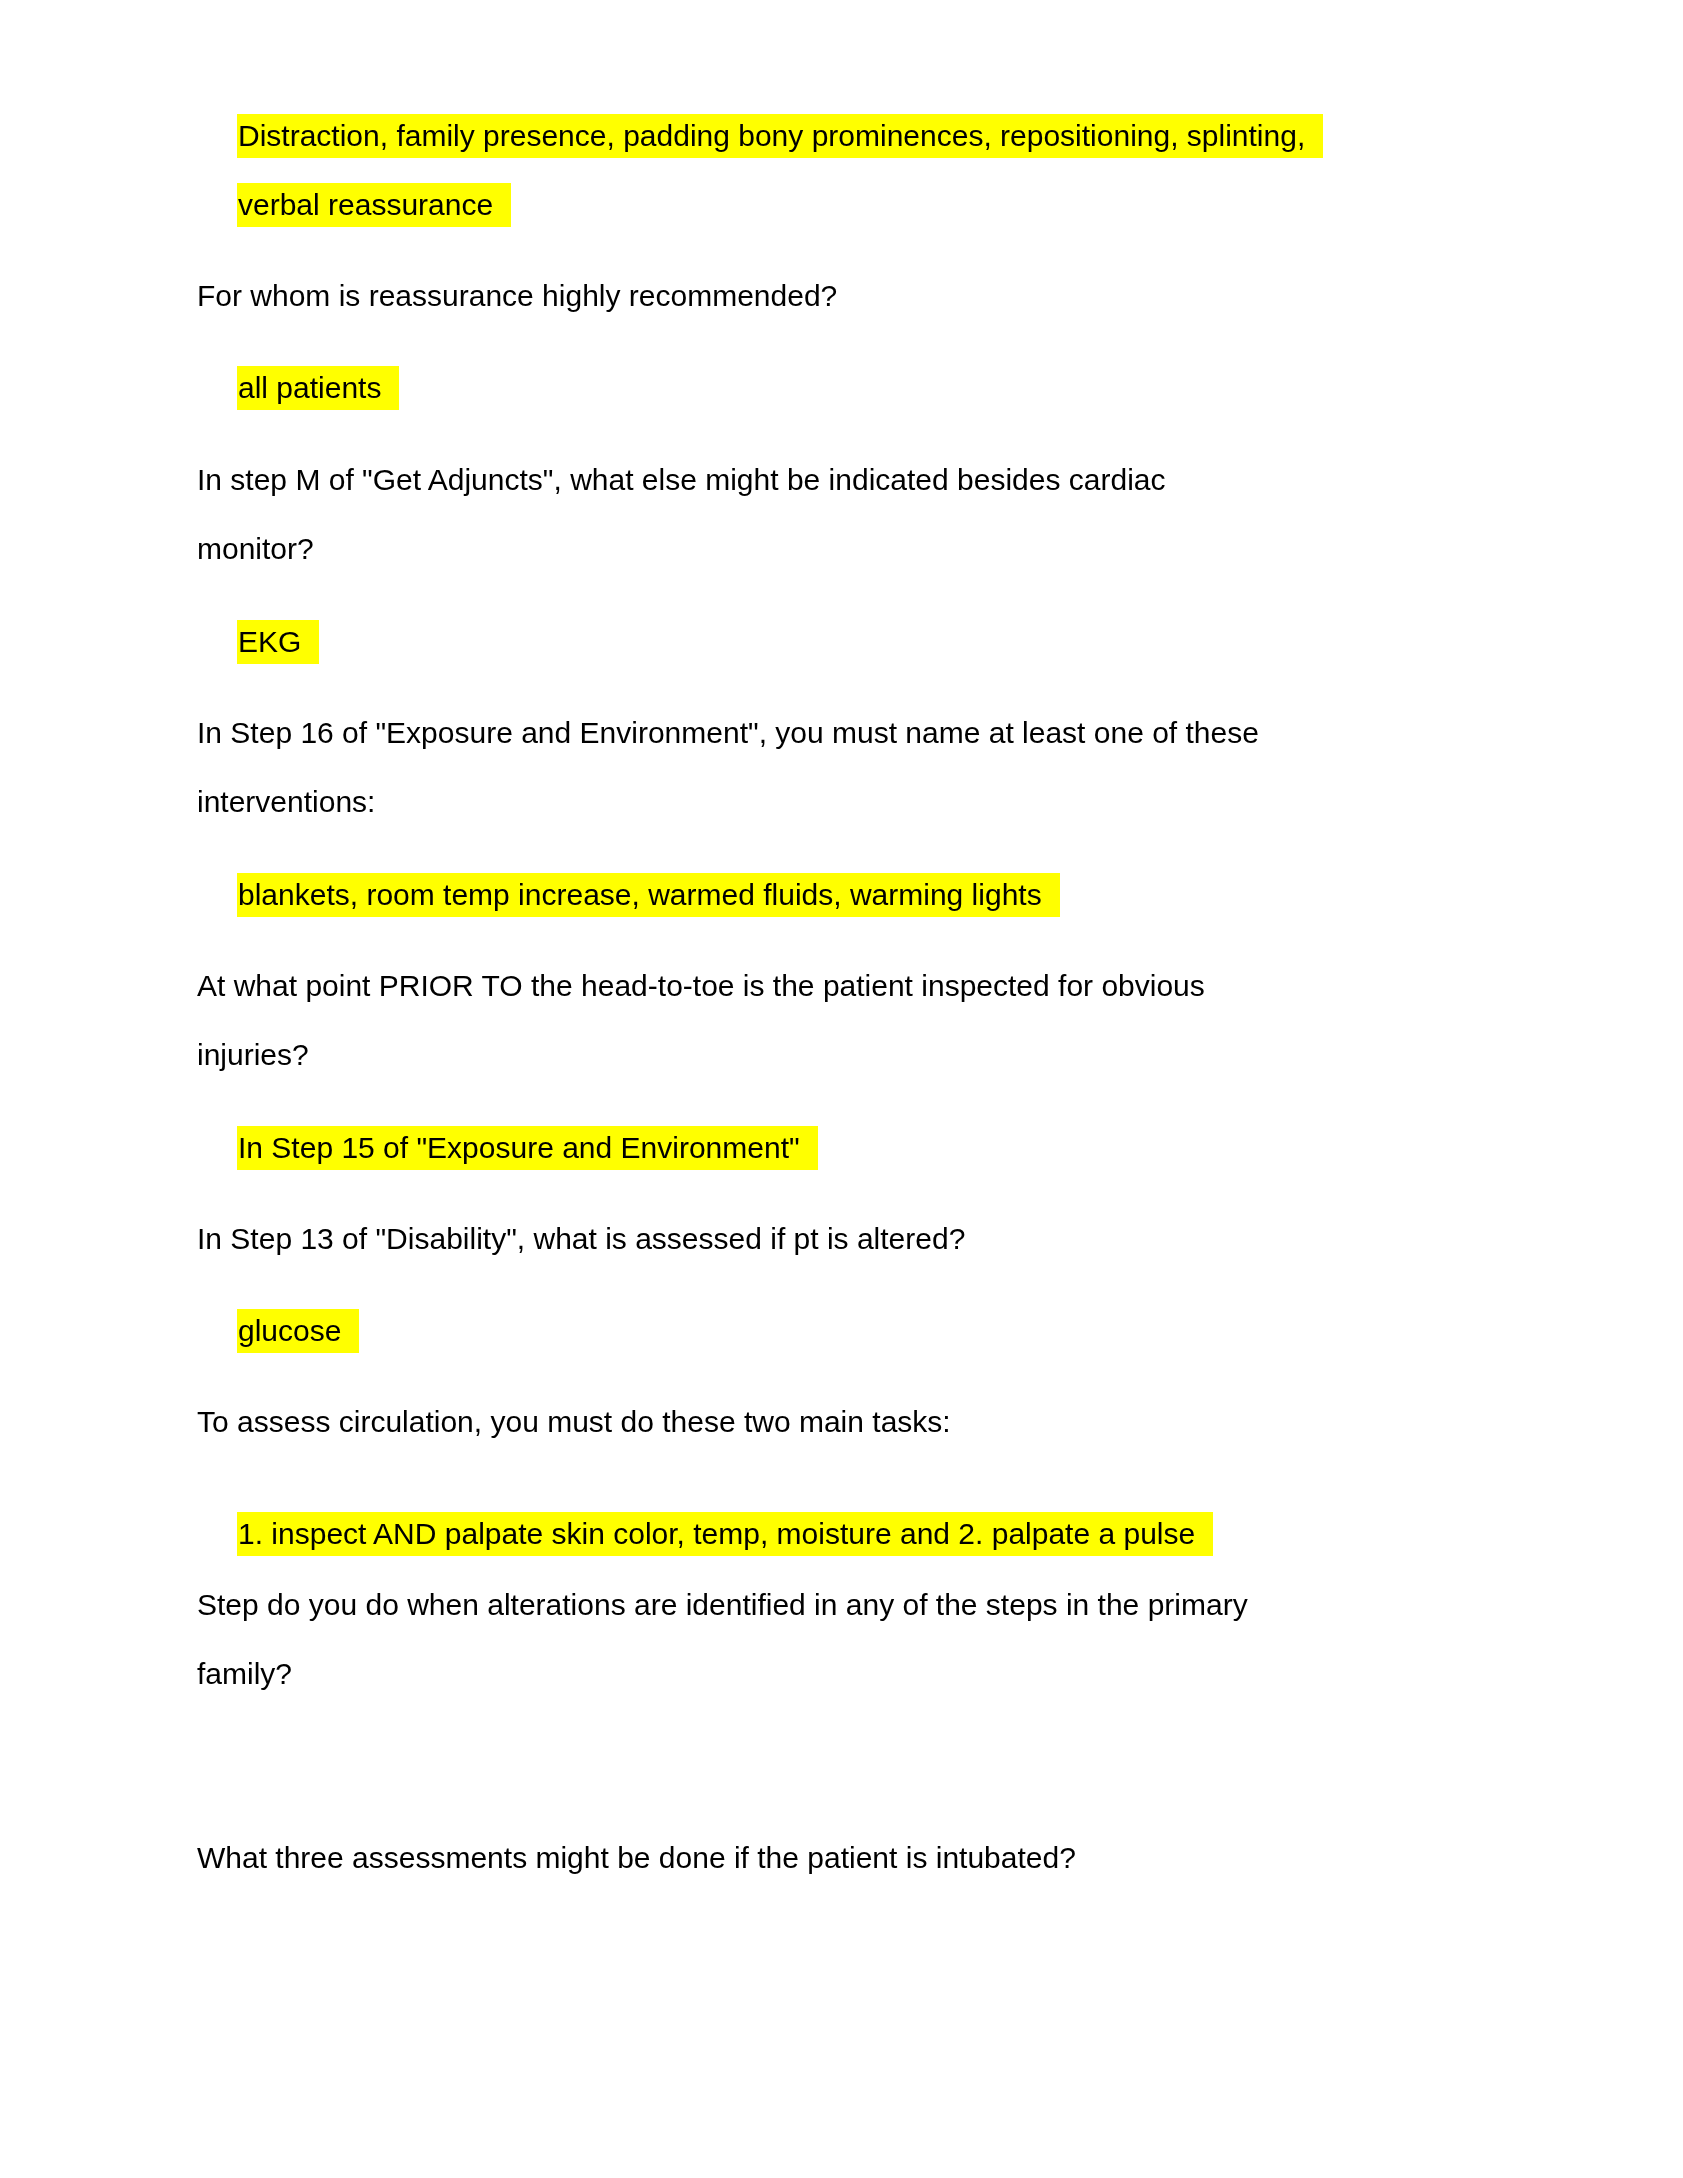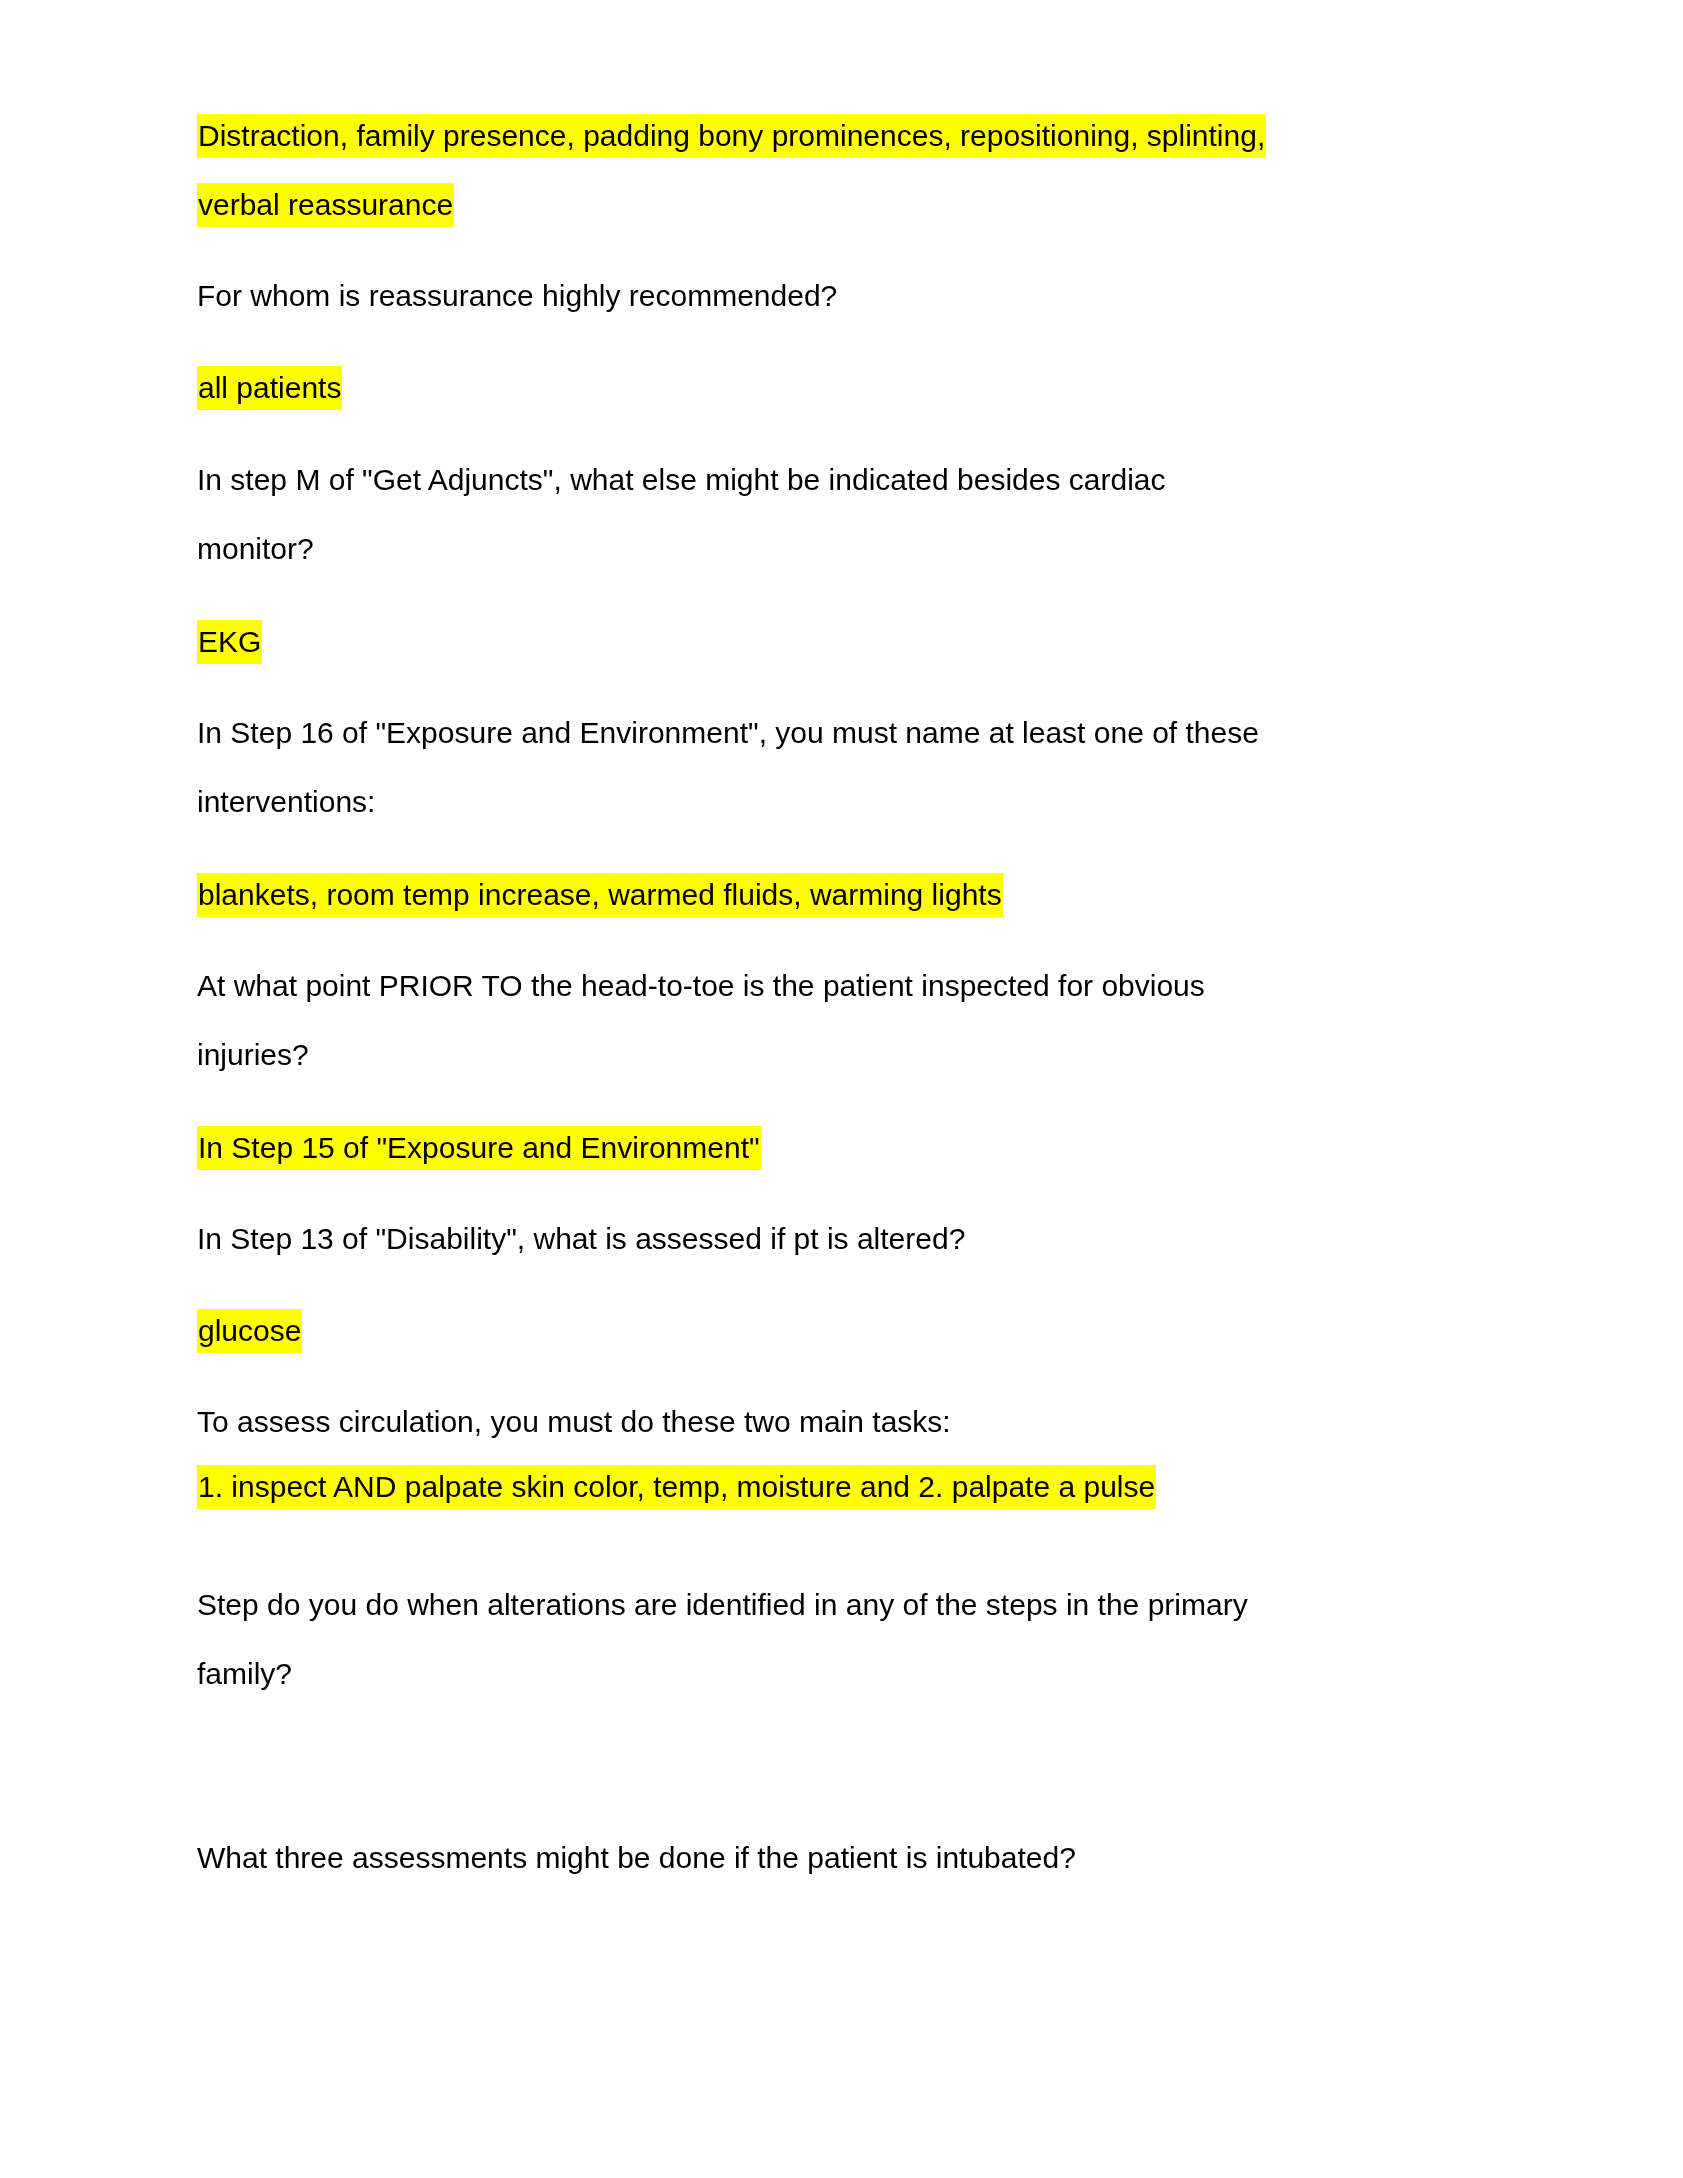--- a/index.html
+++ b/index.html
@@ -1,21 +1,21 @@
 <!DOCTYPE html>
 <html><head>
 <meta charset="utf-8">
 <style>
   html, body { margin: 0; padding: 0; background: #ffffff; }
   body { width: 1683px; height: 2178px; position: relative; overflow: hidden;
          font-family: "Liberation Sans", sans-serif; color: #000000; }
   .page { position: absolute; left: 0; top: 0; width: 1683px; height: 2178px; background: #ffffff; }
   .para { position: absolute; left: 197px; margin: 0; font-size: 30px; line-height: 69px; white-space: nowrap; }
   .line { display: block; height: 69px; }
-  .hl { background: #ffff00; padding: 5px 1px 6px 1px; }
+  .hl { background: #ffff00; padding: 5px 18px 6px 1px; margin-left: 40px; }
 </style>
 </head>
 <body>
 
 <div class="page">
 
   <p class="para" style="top:101px">
     <span class="line"><span class="hl">Distraction, family presence, padding bony prominences, repositioning, splinting,</span></span>
     <span class="line"><span class="hl">verbal reassurance</span></span>
   </p>
@@ -60,21 +60,21 @@
   </p>
 
   <p class="para" style="top:1296px">
     <span class="line"><span class="hl">glucose</span></span>
   </p>
 
   <p class="para" style="top:1387px">
     <span class="line">To assess circulation, you must do these two main tasks:</span>
   </p>
 
-  <p class="para" style="top:1452px">
+  <p class="para" style="top:1499px">
     <span class="line"><span class="hl">1. inspect AND palpate skin color, temp, moisture and 2. palpate a pulse</span></span>
   </p>
 
   <p class="para" style="top:1570px">
     <span class="line">Step do you do when alterations are identified in any of the steps in the primary</span>
     <span class="line">family?</span>
   </p>
 
 
   <p class="para" style="top:1823px">

